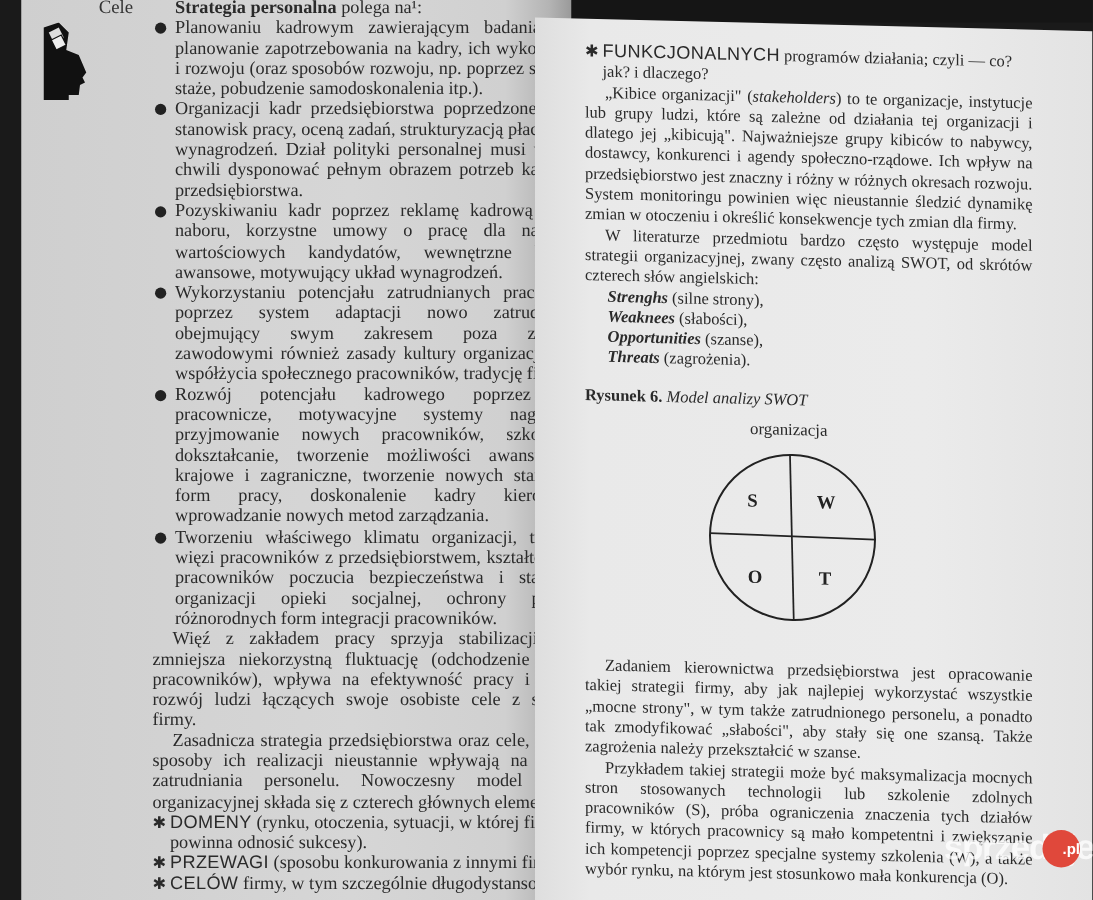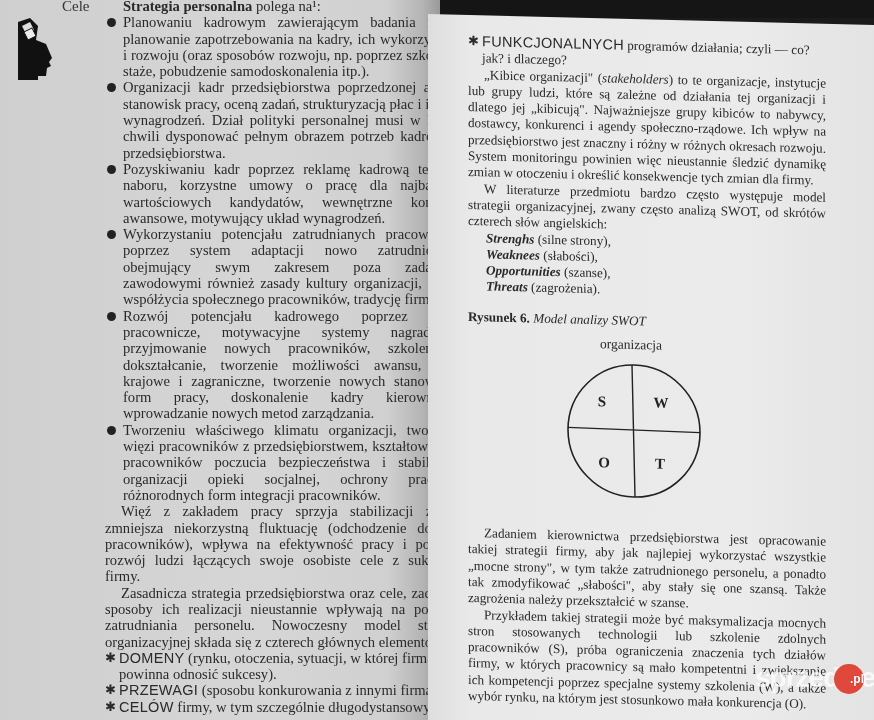--- a/index.html
+++ b/index.html
@@ -1,17 +1,17 @@
 <!DOCTYPE html>
 <html><head>
 <meta charset="utf-8">
 <style>
   html,body{margin:0;padding:0;}
   body{width:874px;height:720px;overflow:hidden;background:#1a1a1a;position:relative;font-family:"Liberation Serif","DejaVu Serif",serif;color:#2a2a2a;}
-  .left-page{position:absolute;left:0;top:0;width:440px;height:720px;background:linear-gradient(90deg,#cfcfcf 0%,#d6d6d6 60%,#d0d0d0 88%,#b4b4b4 96%,#9a9a9a 100%);overflow:hidden;}
+  .left-page{position:absolute;left:17px;top:0;width:440px;height:720px;background:linear-gradient(90deg,#cfcfcf 0%,#d6d6d6 60%,#d0d0d0 88%,#b4b4b4 96%,#9a9a9a 100%);overflow:hidden;}
   .right-page{position:absolute;left:428px;top:14px;width:446px;height:706px;background:linear-gradient(90deg,#dedede 0%,#e9e9e9 10%,#ebebeb 70%,#e3e3e3 100%);overflow:hidden;transform:skewY(1.4deg);transform-origin:0 0;}
   .top-shadow{position:absolute;left:400px;top:0;width:474px;height:18px;background:#151515;}
   .margin-label{position:absolute;left:62px;top:-2px;font-size:15px;color:#333;}
   .head-icon{position:absolute;left:16px;top:18px;width:38px;height:62px;}
   .left-col{position:absolute;left:105px;top:-2px;width:360px;font-size:14.6px;line-height:16.3px;}
   .left-col .intro{padding-left:18px;margin:0;}
   .left-col .intro b{font-weight:bold;}
   ul.bullets{list-style:none;margin:0;padding:0;}
   ul.bullets li{position:relative;padding-left:18px;margin:0;text-align:justify;}
   ul.bullets li .dot{position:absolute;left:2px;top:4px;width:9px;height:9px;border-radius:50%;background:#222;}

